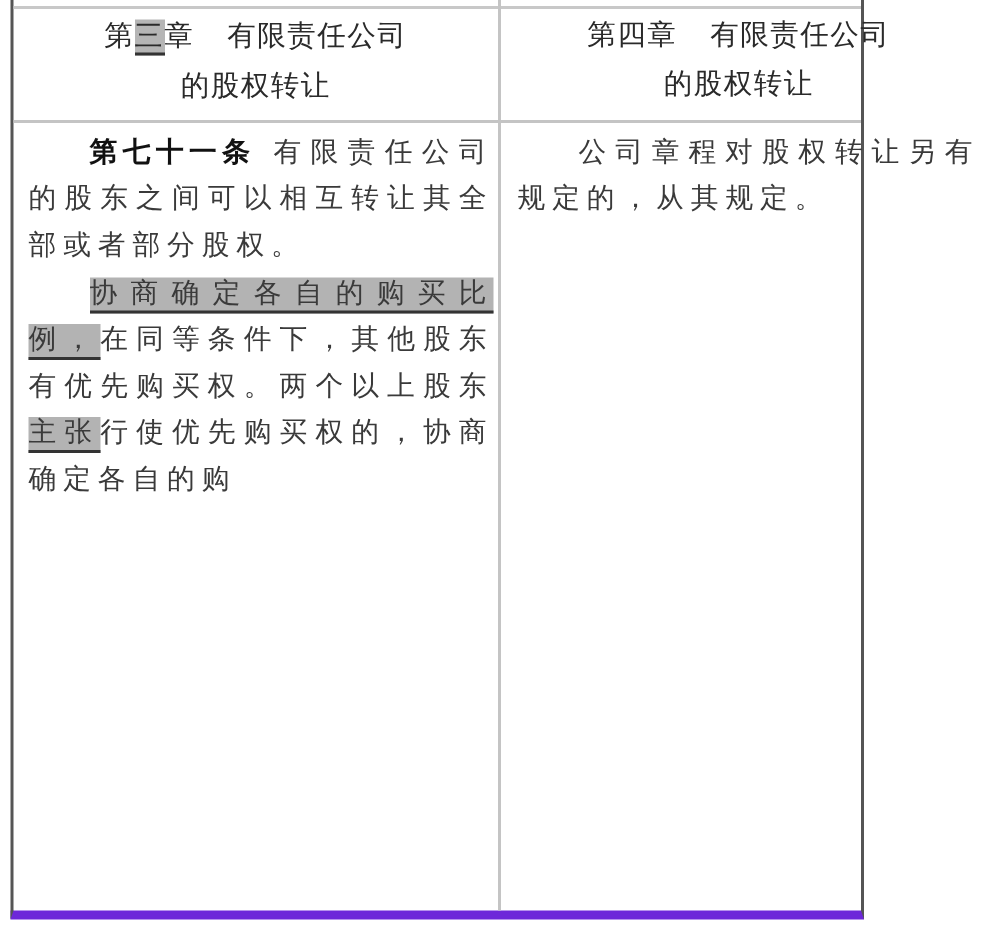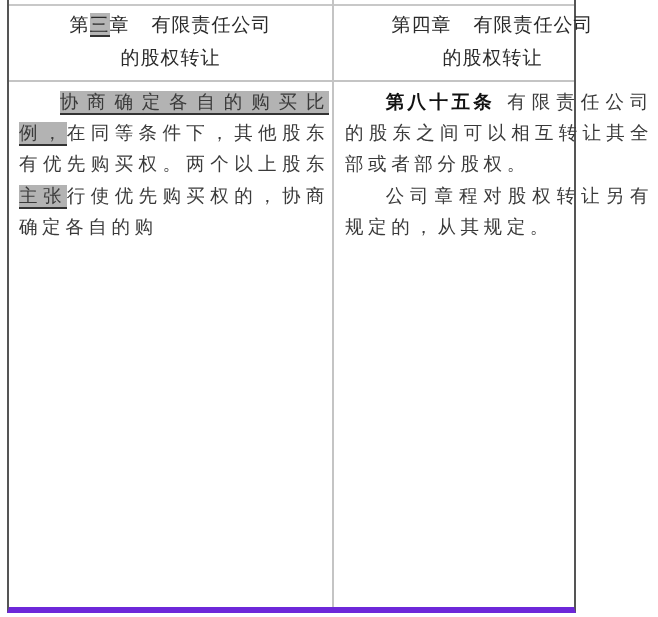--- a/index.html
+++ b/index.html
@@ -8,21 +8,21 @@
   .table { position: absolute; left: 7px; top: 0; width: 569px; height: 613px;
            border-left: 2px solid #555; border-right: 2px solid #555; border-bottom: 6px solid #6d28d9;
            box-sizing: border-box; }
   .top-rule { position: absolute; left: 0; right: 0; top: 4px; height: 0; border-top: 2px solid #c8c8c8; }
   .col-divider { position: absolute; left: 323px; top: 0; bottom: 0; width: 0; border-left: 2px solid #c4c4c4; }
   .header-rule { position: absolute; left: 0; right: 0; top: 80px; border-top: 2px solid #c4c4c4; }
   .head { position: absolute; top: 8px; height: 72px; text-align: center;
           font-family: "DejaVu Sans", "Liberation Sans", sans-serif; font-size: 19px;
           line-height: 33px; color: #2a2a2a; letter-spacing: 1px; }
   .head.left { left: 0; width: 323px; }
-  .head.right { left: 325px; width: 317px; }
+  .head.right { left: 325px; width: 317px; font-family: Liberation Mono, monospace; }
   .head .gap { display: inline-block; width: 22px; }
   .hl-char { background: #b5b5b5; border-bottom: 2px solid #333; }
   .body { position: absolute; top: 86px; font-size: 18.5px; line-height: 31.2px;
           letter-spacing: 4.6px; color: #3a3a3a; text-align: justify; }
   .body.left { left: 10px; width: 310px; }
   .body.right { left: 336px; width: 308px; }
   .body p { margin: 0; }
   .indent { text-indent: 2.2em; }
   .art { font-family: "DejaVu Sans", "Liberation Sans", sans-serif; font-weight: bold;
          color: #111; letter-spacing: 2px; margin-right: 12px; }
@@ -42,20 +42,20 @@
     <div><span>第</span><span class="hl-char">三</span><span>章</span><span class="gap"></span><span>有限责任公司</span></div>
     <div>的股权转让</div>
   </div>
 
   <div class="head right">
     <div><span>第四章</span><span class="gap"></span><span>有限责任公司</span></div>
     <div>的股权转让</div>
   </div>
 
   <div class="body left">
+    <p class="indent"><span class="art">第七十一条</span><span>有限责任公司的股东之间可以相互转让其全部或者部分股权。</span></p>
     <p class="indent"><span class="mark">协商确定各自的购买比例，</span><span>在同等条件下，其他股东有优先购买权。两个以上股东</span><span class="mark">主张</span><span>行使优先购买权的，协商确定各自的购</span></p>
   </div>
 
   <div class="body right">
-    <p class="indent"><span class="art">第八十五条</span><span>有限责任公司的股东之间可以相互转让其全部或者部分股权。</span></p>
     <p class="indent">公司章程对股权转让另有规定的，从其规定。</p>
   </div>
 </div>
 
 </body></html>

